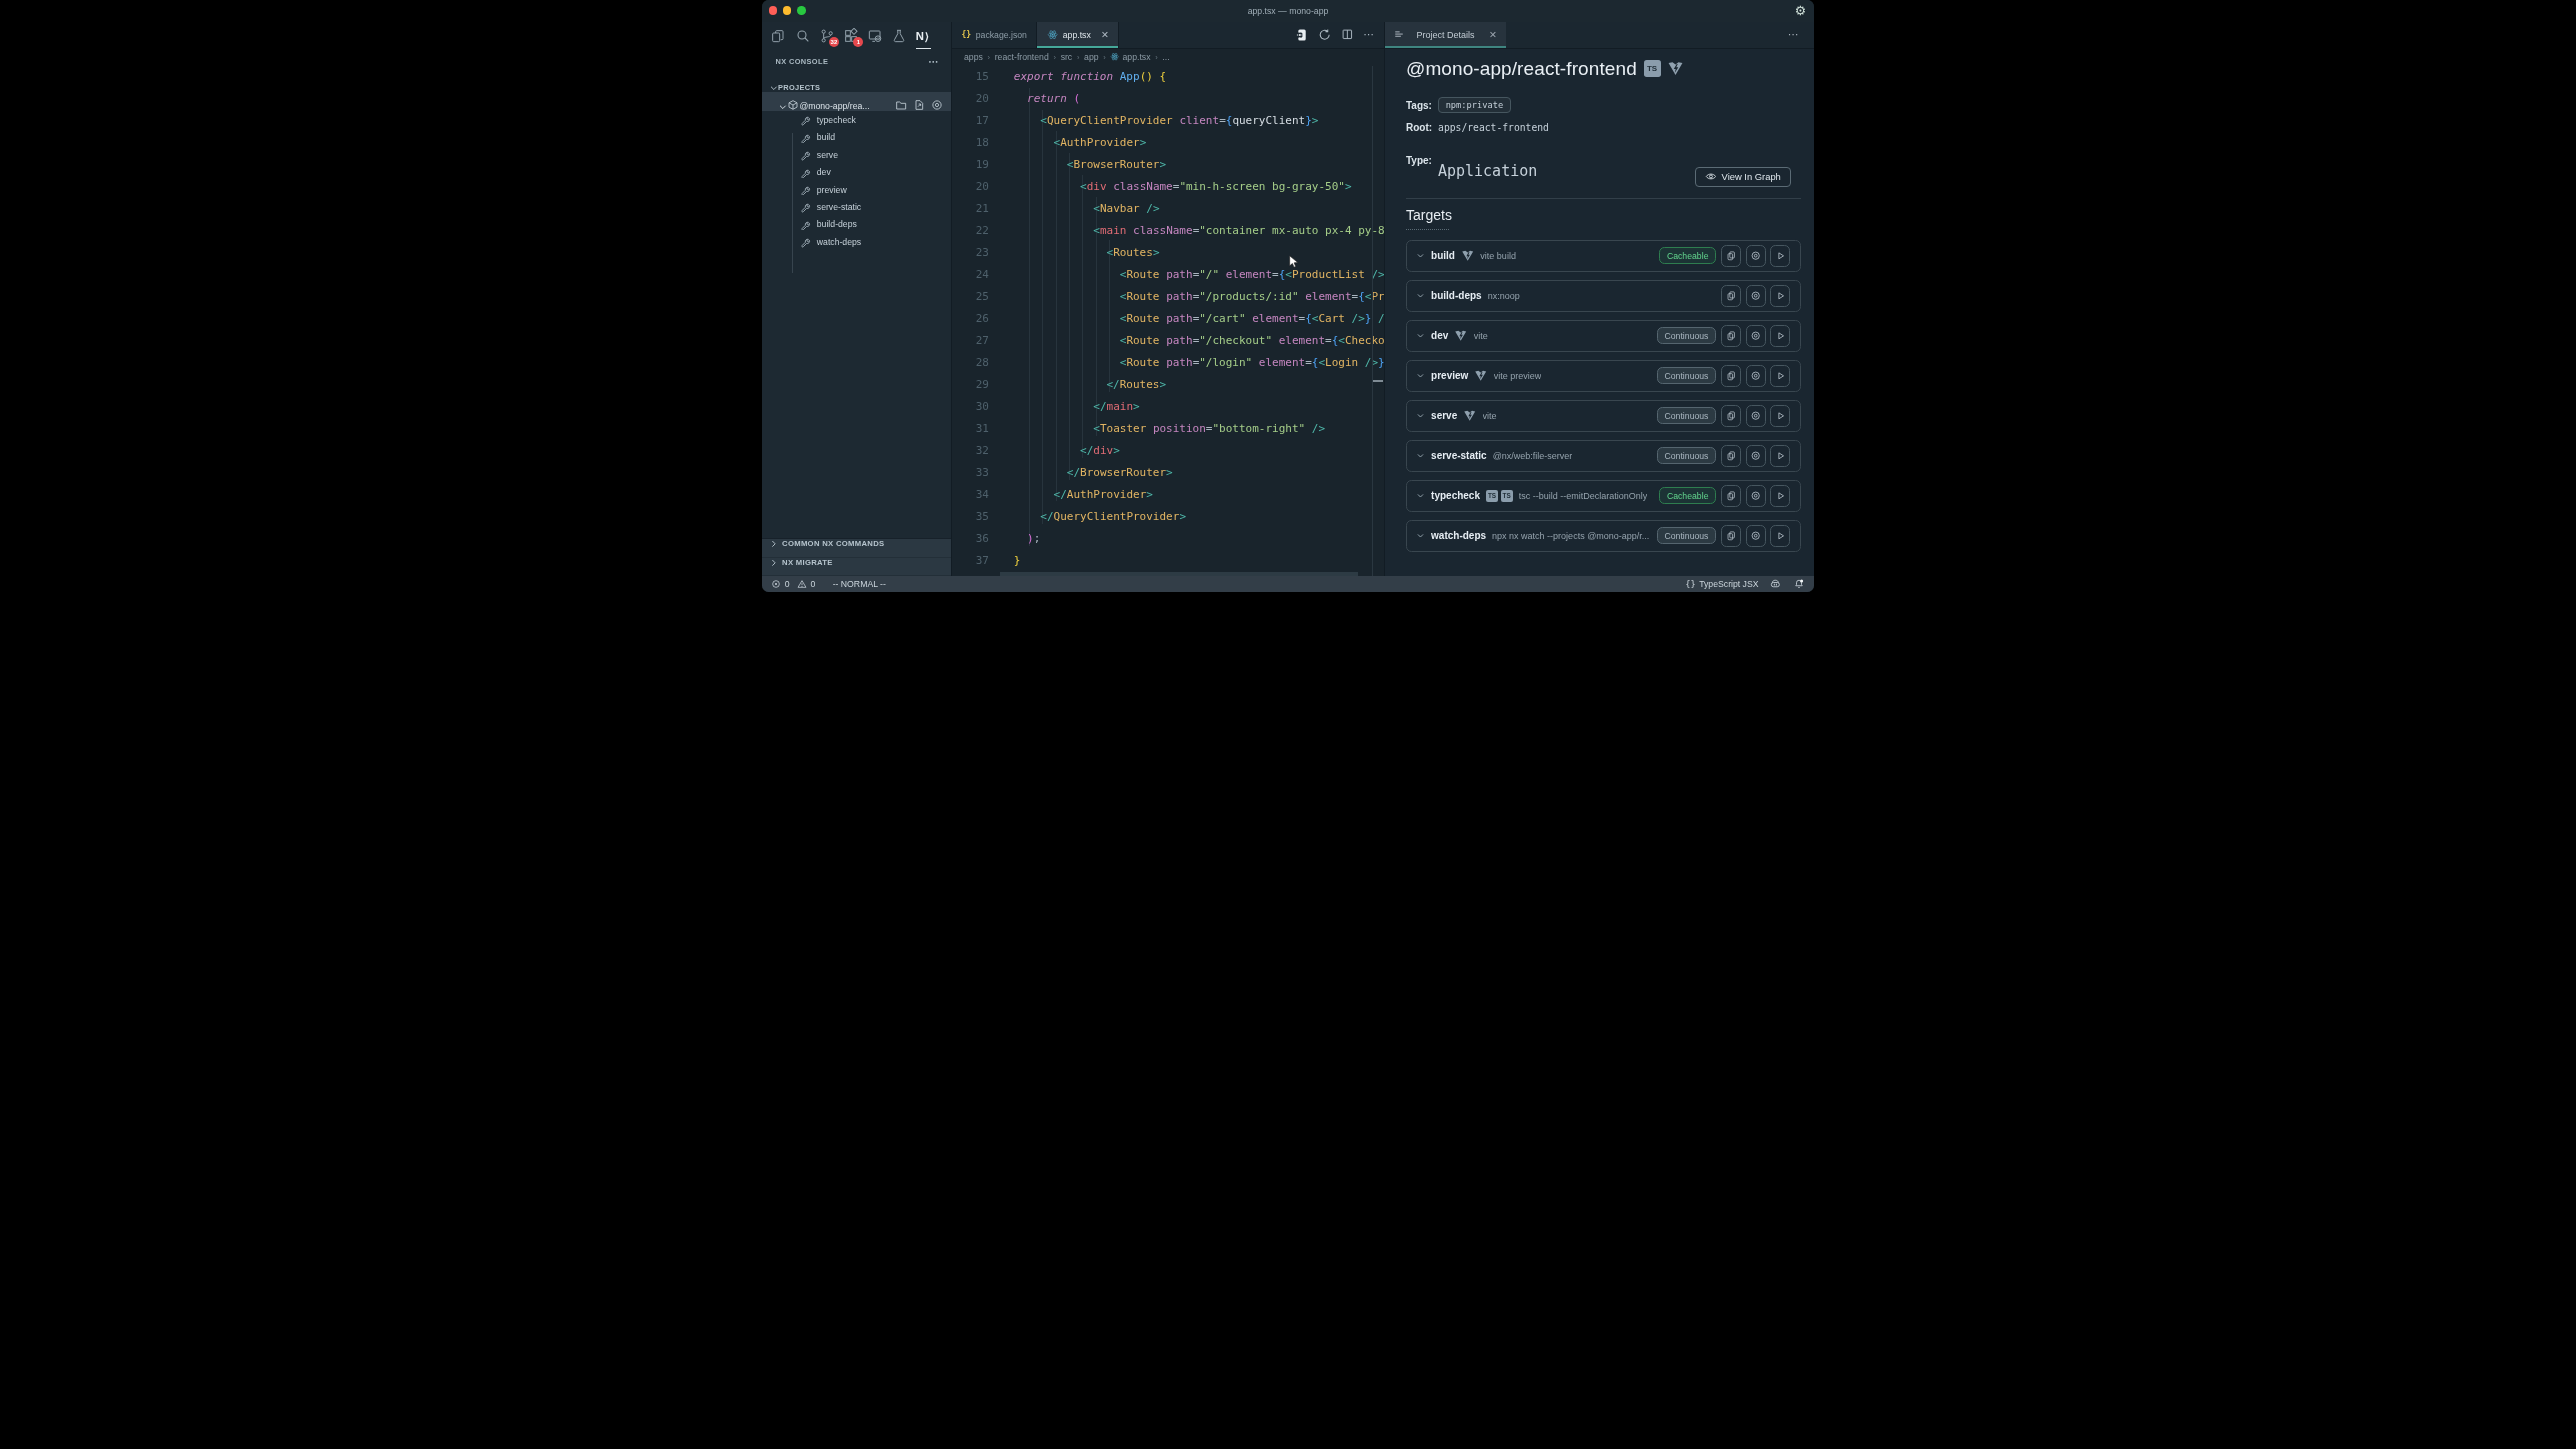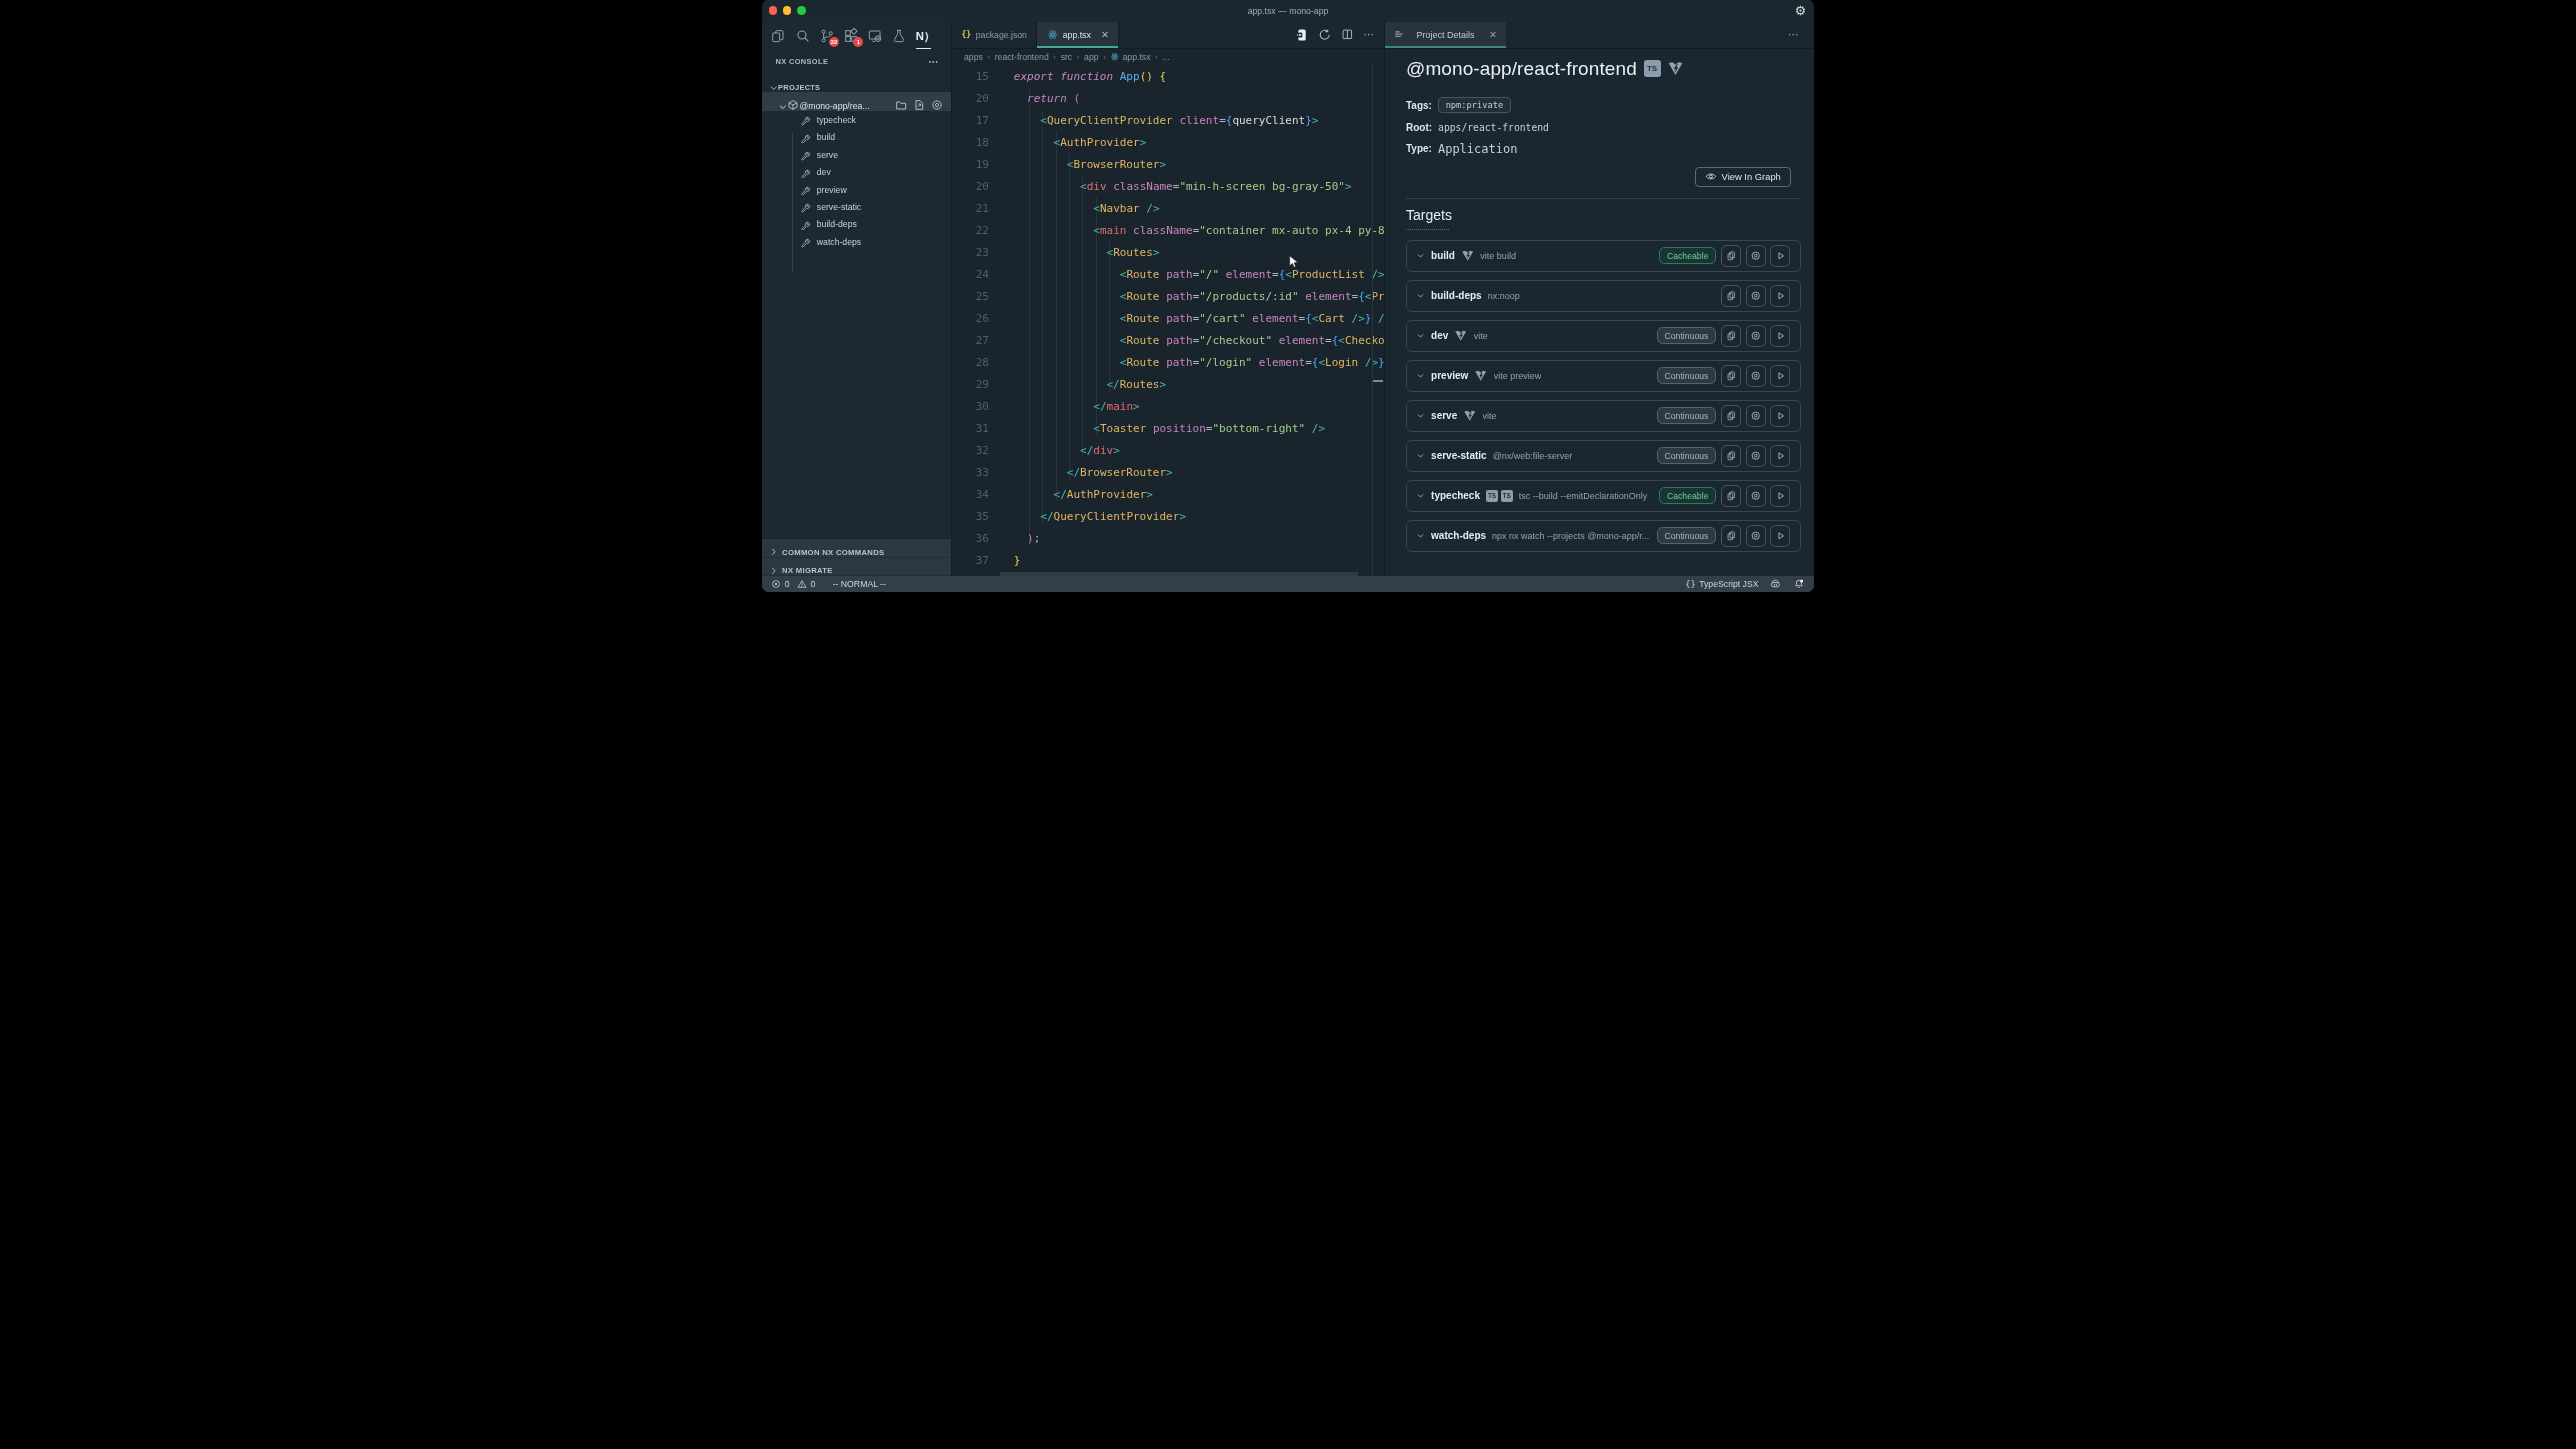--- a/index.html
+++ b/index.html
@@ -28,21 +28,21 @@
   .side-title .dots{margin-left:auto;font-size:10px;letter-spacing:0.7px;color:#aab9c2;}
   .tree{flex:1;overflow:hidden;padding-top:5.4px;font-size:8.7px;color:#c7d2da;}
   .trow{display:flex;align-items:flex-end;height:16px;gap:0;padding-left:6.7px;}
   .trow.head{font-size:7.4px;font-weight:700;letter-spacing:0.3px;color:#b6c4cd;}
   .trow.project{height:19px;background:#303d48;padding-left:16px;color:#dbe3e9;}
   .trow.project .plabel{white-space:nowrap;overflow:hidden;max-width:79px;}
   .proj-icons{margin-left:auto;display:flex;gap:6px;padding-right:8px;}
   .titem{display:flex;align-items:center;height:17.4px;gap:5.4px;padding-left:38px;position:relative;}
   .tree-guide{position:absolute;left:29.5px;top:111px;bottom:0;width:0.7px;background:#37444e;height:140px;}
   .bottom-sections{border-top:0.7px solid #17212a;}
-  .bsec{height:17.4px;background:#2b3842;display:flex;align-items:flex-end;gap:4px;padding-left:6.7px;font-size:7.7px;font-weight:700;letter-spacing:0.3px;color:#b6c4cd;border-bottom:0.7px solid #232f38;}
+  .bsec{height:17.4px;background:#2b3842;display:flex;align-items:flex-start;gap:4px;padding-left:6.7px;font-size:7.7px;font-weight:700;letter-spacing:0.3px;color:#b6c4cd;border-bottom:0.7px solid #232f38;}
   
   .editor{position:absolute;top:21.5px;bottom:16px;left:190px;width:433px;background:#19242c;border-right:0.7px solid #121c24;box-sizing:border-box;overflow:hidden;}
   .tabbar{height:27px;background:#1b2730;display:flex;align-items:stretch;border-bottom:0.7px solid #121c24;box-sizing:border-box;}
   .tab{display:flex;align-items:center;gap:4.7px;padding:0 9.4px;font-size:8.7px;color:#8f9ea8;border-right:0.7px solid #121c24;position:relative;}
   .tab.active{background:#27333d;color:#dfe7ec;}
   .tab.active:after{content:"";position:absolute;left:0;right:0;bottom:0;height:1.3px;background:#45a899;}
   .tab .close{margin-left:5.4px;font-size:9.4px;color:#aeb9c2;}
   .tab-brace{color:#e2c44d;font-family:"DejaVu Sans Mono",monospace;font-weight:700;font-size:8px;}
   .editor-actions{margin-left:auto;display:flex;align-items:center;gap:9.4px;padding-right:9.4px;}
   .eact{display:flex;color:#aebbc4;}
@@ -537,21 +537,21 @@
         <div class="meta-row">
           <span class="meta-label">Tags:</span>
           <span class="chip">npm:private</span>
         </div>
         <div class="meta-row">
           <span class="meta-label">Root:</span>
           <span class="mono" style="font-size:9.7px;">apps/react-frontend</span>
         </div>
         <div class="meta-row">
           <span class="meta-label">Type:</span>
-          <span class="mono" style="font-size:12px;">Application</span>
+          <span class="mono" style="font-size:15px;margin-top:20px;">Application</span>
         </div>
       </div>
 
       <button class="graph-btn">
         <svg width="11.4" height="10.7" viewBox="0 0 18 16">
             <use href="#i-eye"></use>
           </svg>
         <span>View In Graph</span>
       </button>
 

